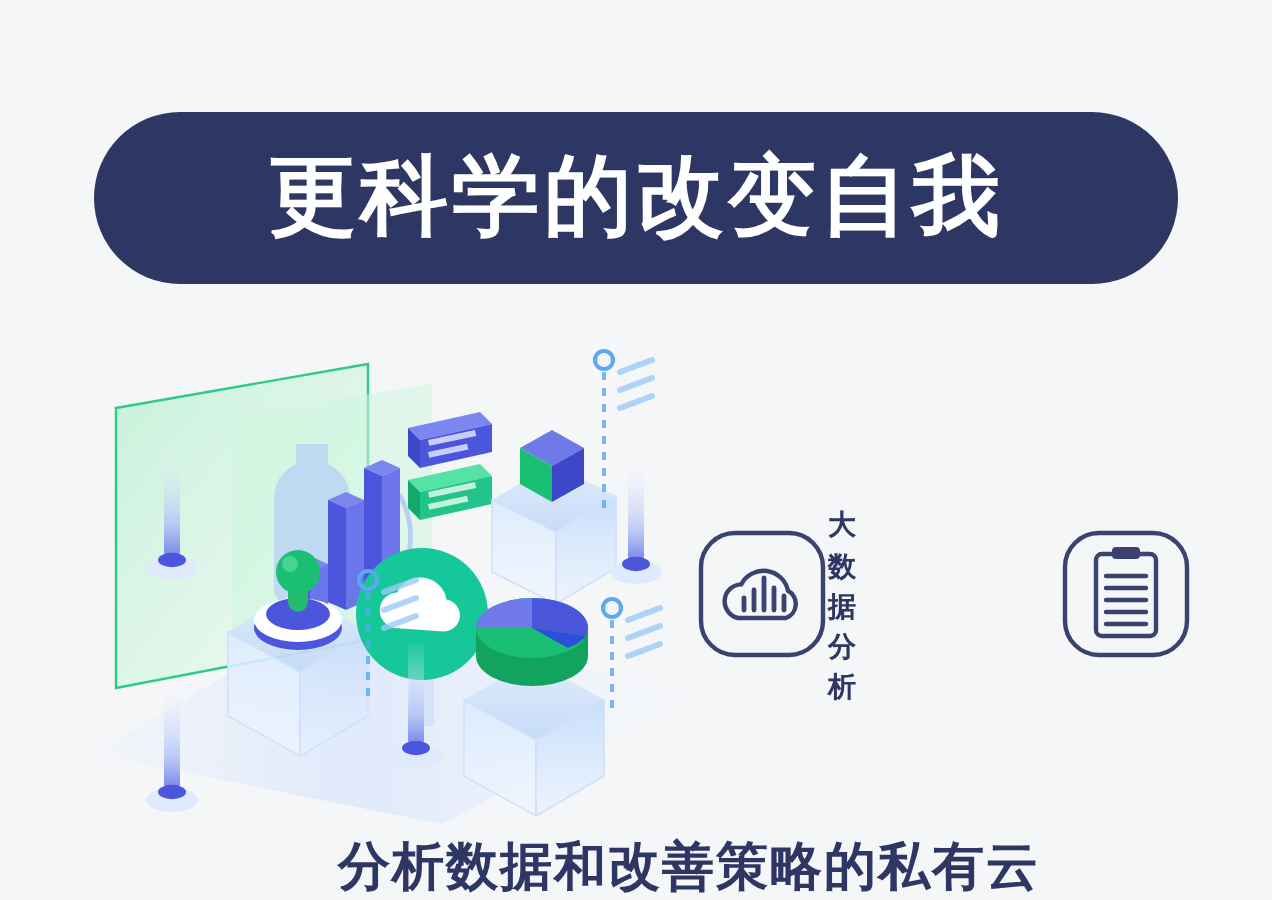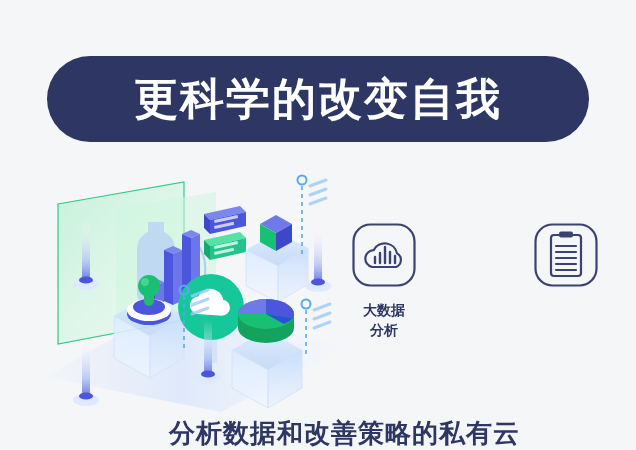--- a/index.html
+++ b/index.html
@@ -65,21 +65,20 @@
     left: 348px;
     top: 186px;
     width: 254px;
     height: 150px;
     display: flex;
     justify-content: space-between;
   }
   .feature {
     width: 72px;
     display: flex;
-    flex-direction: column;
     align-items: center;
   }
   .feature-icon {
     width: 66px;
     height: 66px;
   }
   .feature-label {
     margin-top: 12px;
     text-align: center;
     color: #2e3663;

